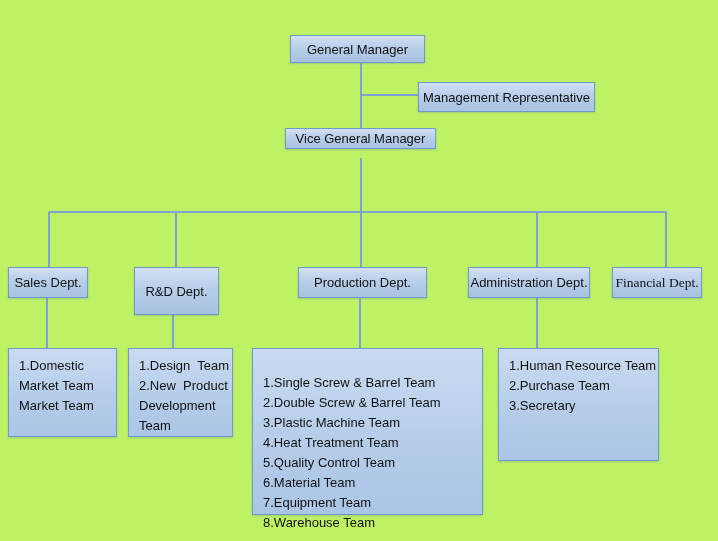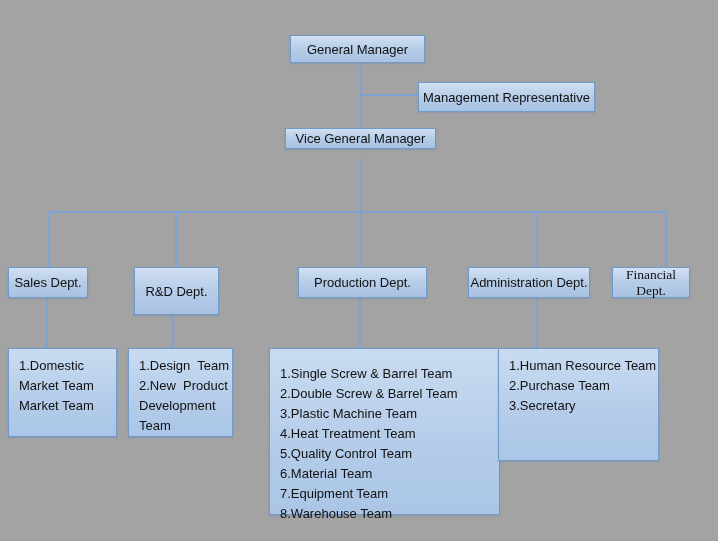--- a/index.html
+++ b/index.html
@@ -1,20 +1,20 @@
 <!DOCTYPE html>
 <html><head>
 <meta charset="utf-8">
 <style>
   html, body { margin: 0; padding: 0; background: #ffffff; }
   .canvas {
     position: relative;
     width: 718px;
     height: 541px;
-    background: #a3a3a3;
+    background: #bef264;
     font-family: "Liberation Sans", sans-serif;
     color: #111111;
     overflow: hidden;
   }
   .box {
     position: absolute;
     box-sizing: border-box;
     display: flex;
     align-items: center;
     justify-content: center;
@@ -80,38 +80,38 @@
   </div>
 
   <div class="box" style="left:298px; top:267px; width:129px; height:31px;">
     <span>Production Dept.</span>
   </div>
 
   <div class="box" style="left:468px; top:267px; width:122px; height:31px;">
     <span>Administration Dept.</span>
   </div>
 
-  <div class="box serif" style="left:612px; top:267px; width:78px; height:31px;">
+  <div class="box serif" style="left:612px; top:267px; width:90px; height:31px;">
     <span>Financial Dept.</span>
   </div>
 
   <div class="round" style="left:8px; top:348px; width:109px; height:89px;">
     <div class="team-line">1.Domestic</div>
     <div class="team-line">Market Team</div>
     <div class="team-line">Market Team</div>
   </div>
 
   <div class="round" style="left:128px; top:348px; width:105px; height:89px;">
     <div class="team-line">1.Design  Team</div>
     <div class="team-line">2.New  Product</div>
     <div class="team-line">Development</div>
     <div class="team-line">Team</div>
   </div>
 
-  <div class="round" style="left:269px; top:348px; width:231px; height:167px; padding-top:15px;">
+  <div class="round" style="left:252px; top:348px; width:231px; height:167px; padding-top:24px;">
     <div class="team-line">1.Single Screw &amp; Barrel Team</div>
     <div class="team-line">2.Double Screw &amp; Barrel Team</div>
     <div class="team-line">3.Plastic Machine Team</div>
     <div class="team-line">4.Heat Treatment Team</div>
     <div class="team-line">5.Quality Control Team</div>
     <div class="team-line">6.Material Team</div>
     <div class="team-line">7.Equipment Team</div>
     <div class="team-line">8.Warehouse Team</div>
   </div>
 

